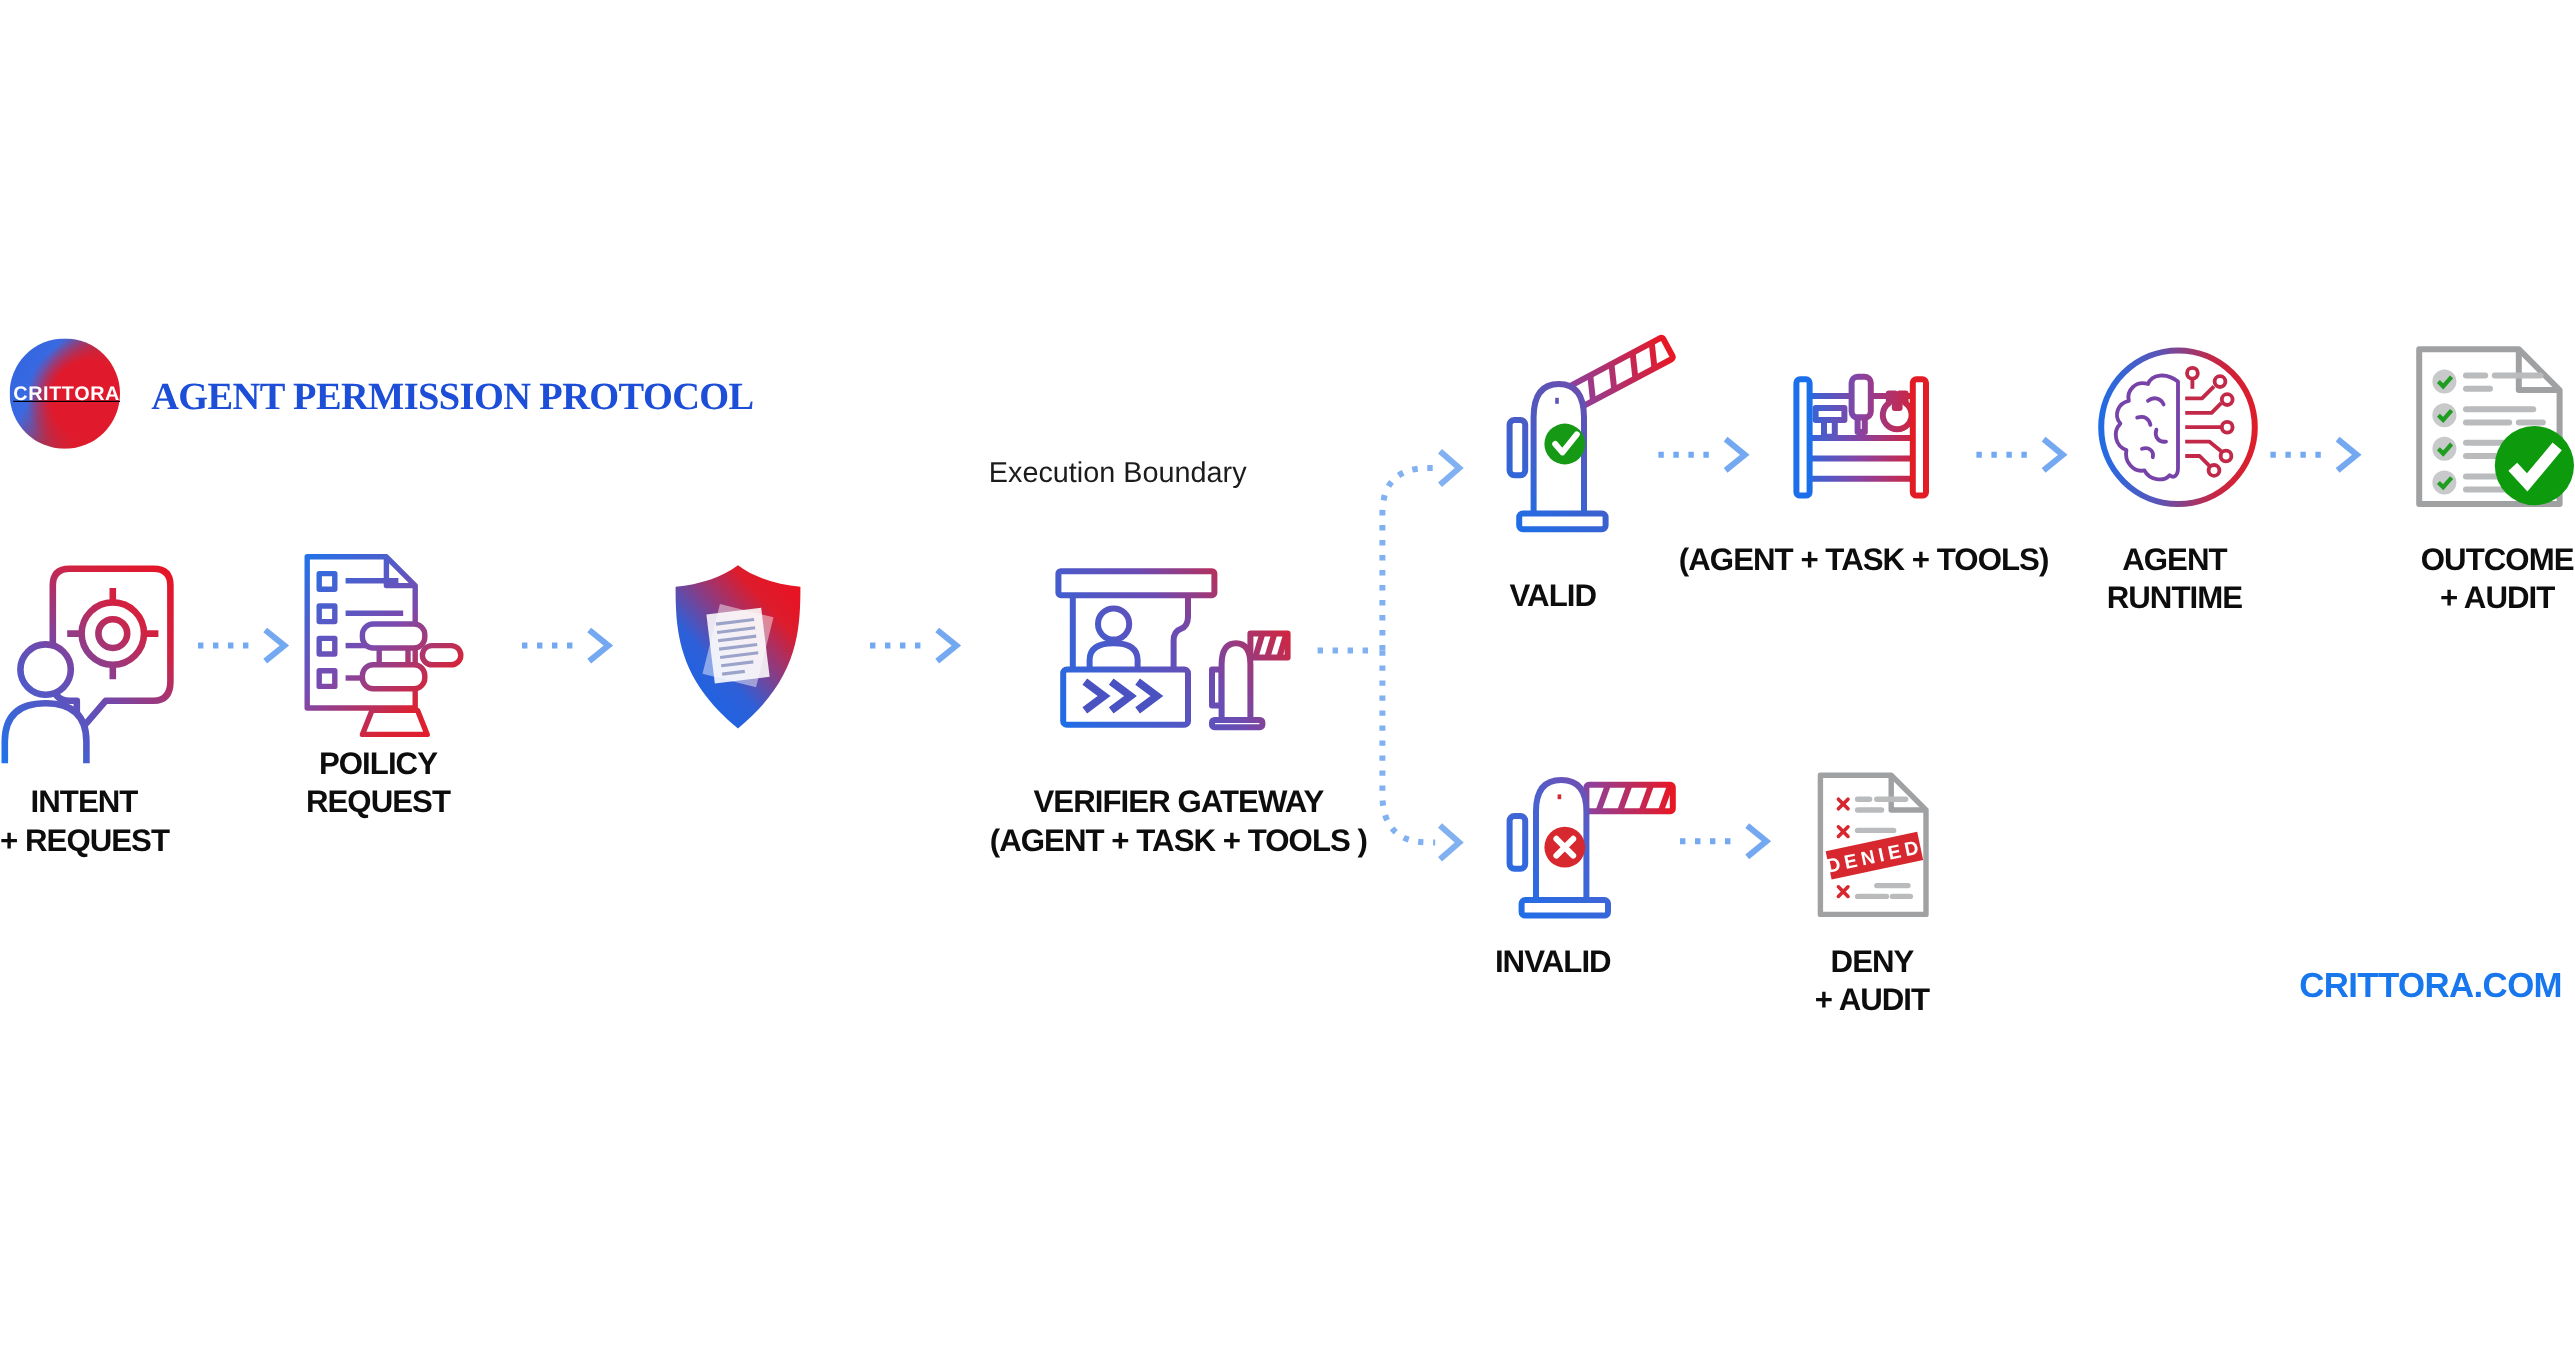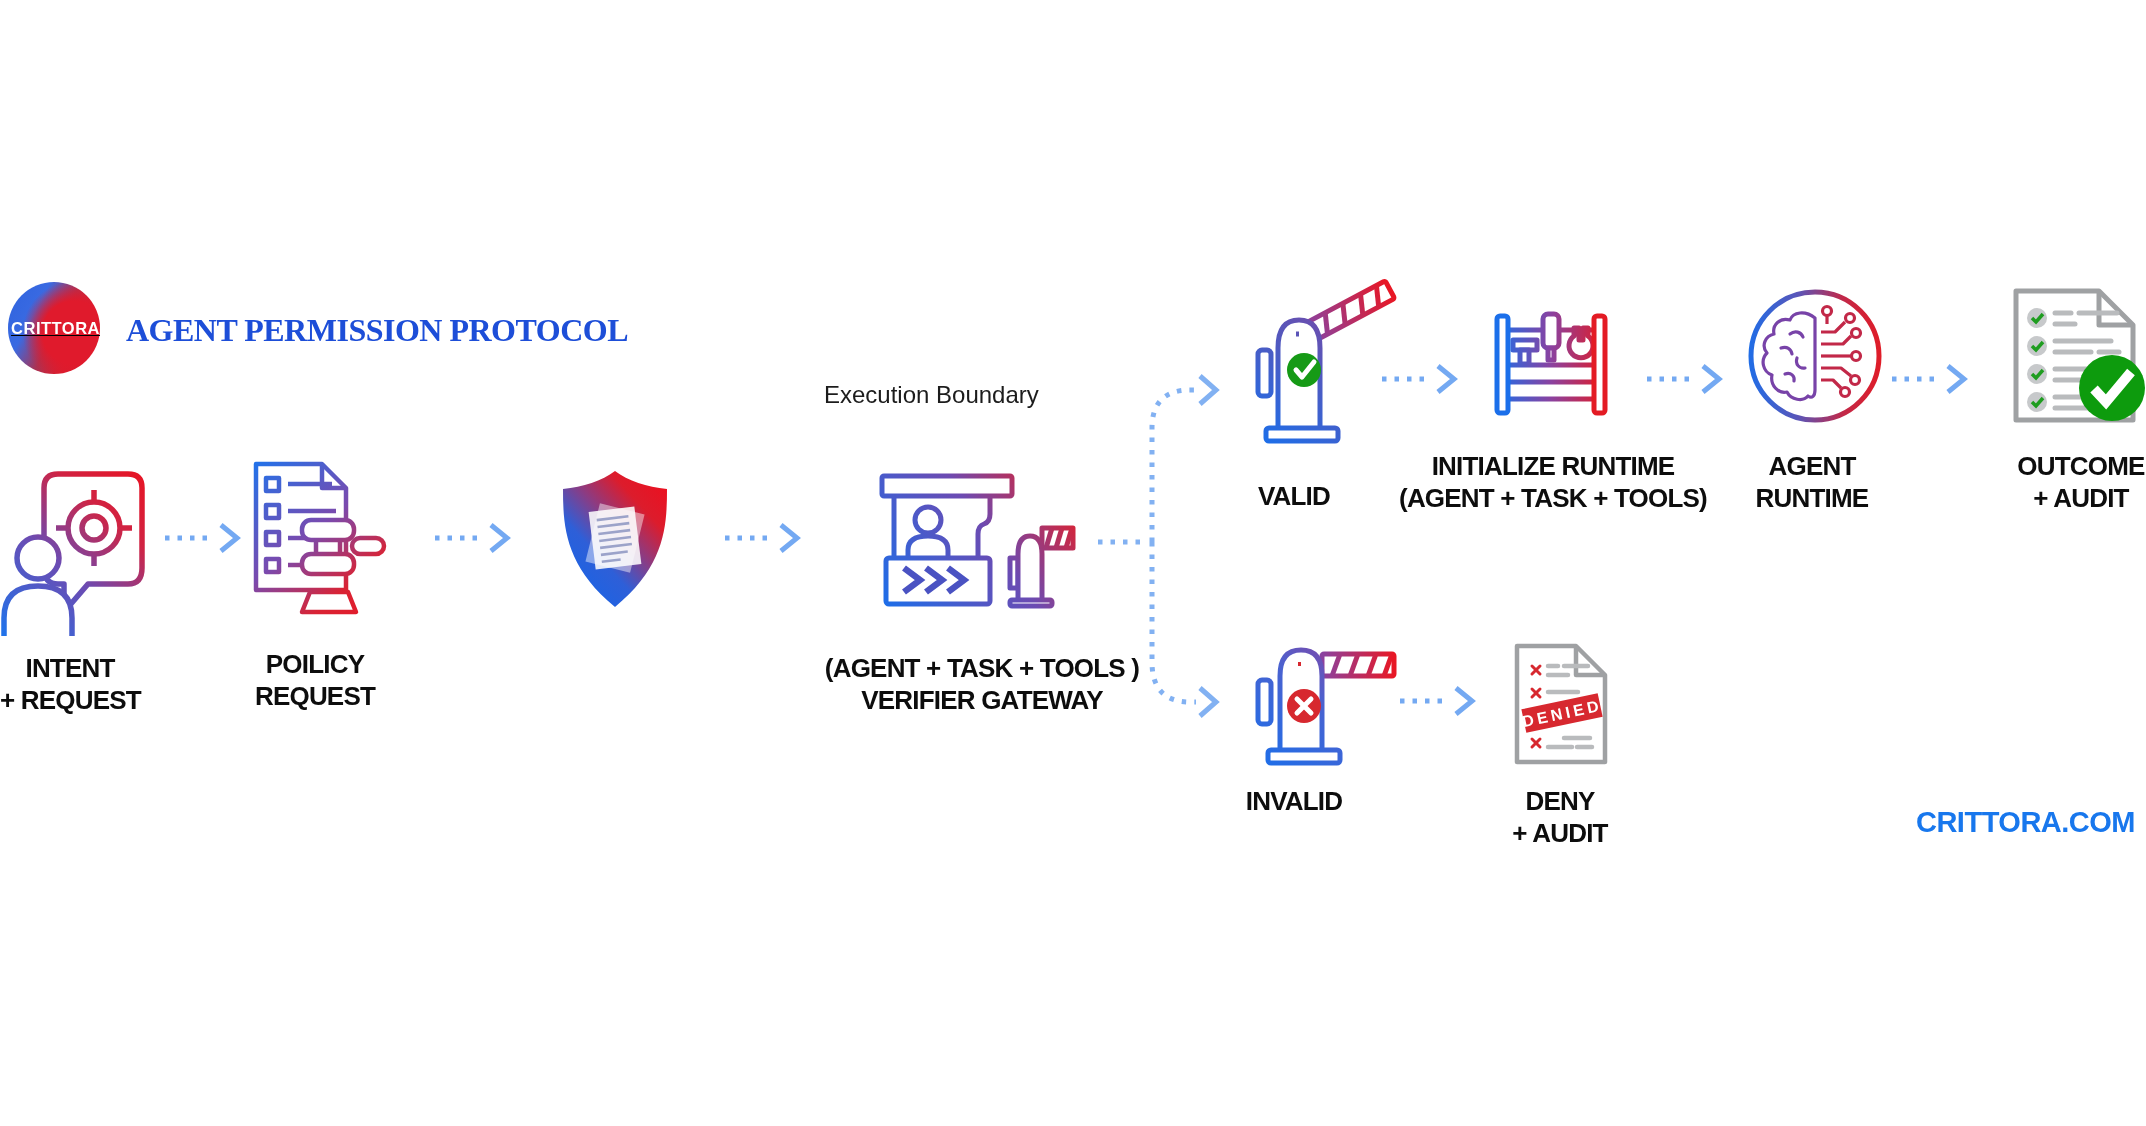--- a/index.html
+++ b/index.html
@@ -367,33 +367,32 @@
     <g transform="rotate(-12 48 70)">
       <rect x="9" y="58" width="78" height="24" fill="#D7282F"></rect>
       <text x="48" y="76" text-anchor="middle" font-family="Liberation Sans, sans-serif" font-size="16" font-weight="700" letter-spacing="3.5" fill="#ffffff">DENIED</text>
     </g>
   </svg>
 
   <div class="abs node-label" style="left:0;top:652px;width:140px">
     <span>INTENT</span>
     <span>+ REQUEST</span>
   </div>
-  <div class="abs node-label" style="left:245px;top:648px;width:140px">
+  <div class="abs node-label" style="left:245px;top:620px;width:140px">
     <span>POILICY</span>
     <span>REQUEST</span>
   </div>
   <div class="abs node-label" style="left:822px;top:652px;width:320px">
+    <span>VERIFIER GATEWAY</span>
     <span>(AGENT + TASK + TOOLS )</span>
-    <span>VERIFIER GATEWAY</span>
   </div>
   <div class="abs node-label" style="left:1234px;top:480px;width:120px">
     <span>VALID</span>
   </div>
   <div class="abs node-label" style="left:1398px;top:450px;width:310px">
-    <span>INITIALIZE RUNTIME</span>
     <span>(AGENT + TASK + TOOLS)</span>
   </div>
   <div class="abs node-label" style="left:1732px;top:450px;width:160px">
     <span>AGENT</span>
     <span>RUNTIME</span>
   </div>
   <div class="abs node-label" style="left:2001px;top:450px;width:160px">
     <span>OUTCOME</span>
     <span>+ AUDIT</span>
   </div>

